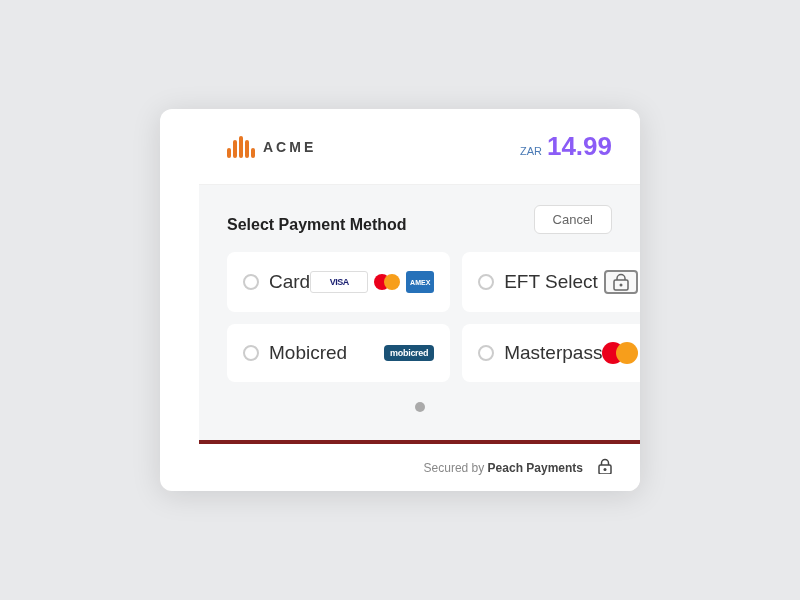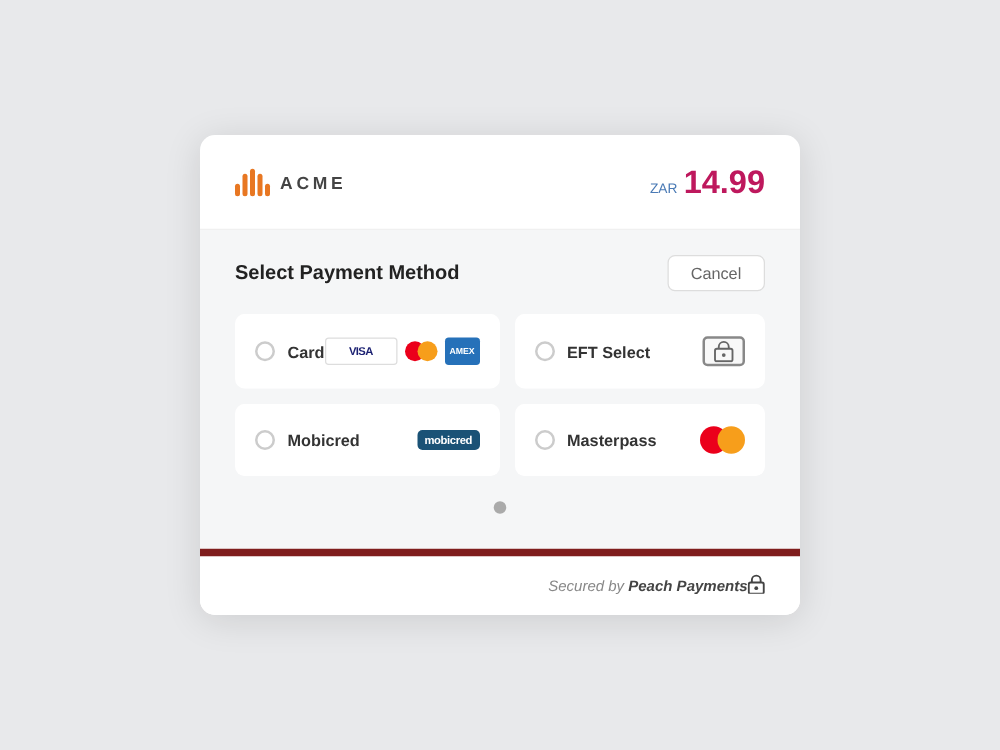--- a/index.html
+++ b/index.html
@@ -11,20 +11,21 @@
       width: 800px;
       height: 600px;
       font-family: -apple-system, BlinkMacSystemFont, 'Segoe UI', sans-serif;
     }
     .modal {
       background: #fff;
       border-radius: 12px;
       width: 480px;
       box-shadow: 0 4px 30px rgba(0,0,0,0.12);
       overflow: hidden;
+      padding-left: 39px;
     }
     
     .modal-header {
       display: flex;
       align-items: center;
       justify-content: space-between;
       padding: 22px 28px;
       border-bottom: 1px solid #f0f0f0;
     }
     .logo-area {
@@ -60,30 +61,30 @@
       gap: 5px;
     }
     .currency {
       font-size: 11px;
       color: #4a7ab5;
       font-weight: 500;
     }
     .amount {
       font-size: 26px;
       font-weight: 600;
-      color: #be185d;
+      color: #8b5cf6;
     }
     
     .modal-body {
       padding: 20px 28px 24px;
       background: #f5f6f7;
     }
     .payment-method-header {
       display: flex;
-      align-items: center;
+      align-items: flex-end;
       justify-content: space-between;
       margin-bottom: 18px;
     }
     .section-title {
       font-size: 16px;
       font-weight: 600;
       color: #222;
     }
     .cancel-btn {
       border: 1px solid #ddd;
@@ -119,23 +120,23 @@
       gap: 10px;
     }
     .radio-circle {
       width: 16px;
       height: 16px;
       border-radius: 50%;
       border: 2px solid #ccc;
       flex-shrink: 0;
     }
     .option-label {
-      font-size: 13px;
+      font-size: 19px;
       color: #333;
-      font-weight: 700;
+      font-weight: 400;
     }
     .option-icons {
       display: flex;
       align-items: center;
       gap: 4px;
     }
     
     .card-icon {
       height: 22px;
       border-radius: 3px;
@@ -223,26 +224,25 @@
     .dot {
       width: 10px;
       height: 10px;
       border-radius: 50%;
       background: #aaa;
     }
     
     .modal-footer {
       padding: 14px 28px;
       background: #fff;
-      border-top: 6px solid #7f1d1d;
+      border-top: 4px solid #7f1d1d;
       display: flex;
       align-items: center;
       justify-content: flex-end;
-      gap: 0;
-      font-style: italic;
+      gap: 15px;
     }
     .secured-text {
       font-size: 12px;
       color: #888;
     }
     .secured-text strong {
       color: #444;
       font-weight: 700;
     }
     .lock-icon-svg {

